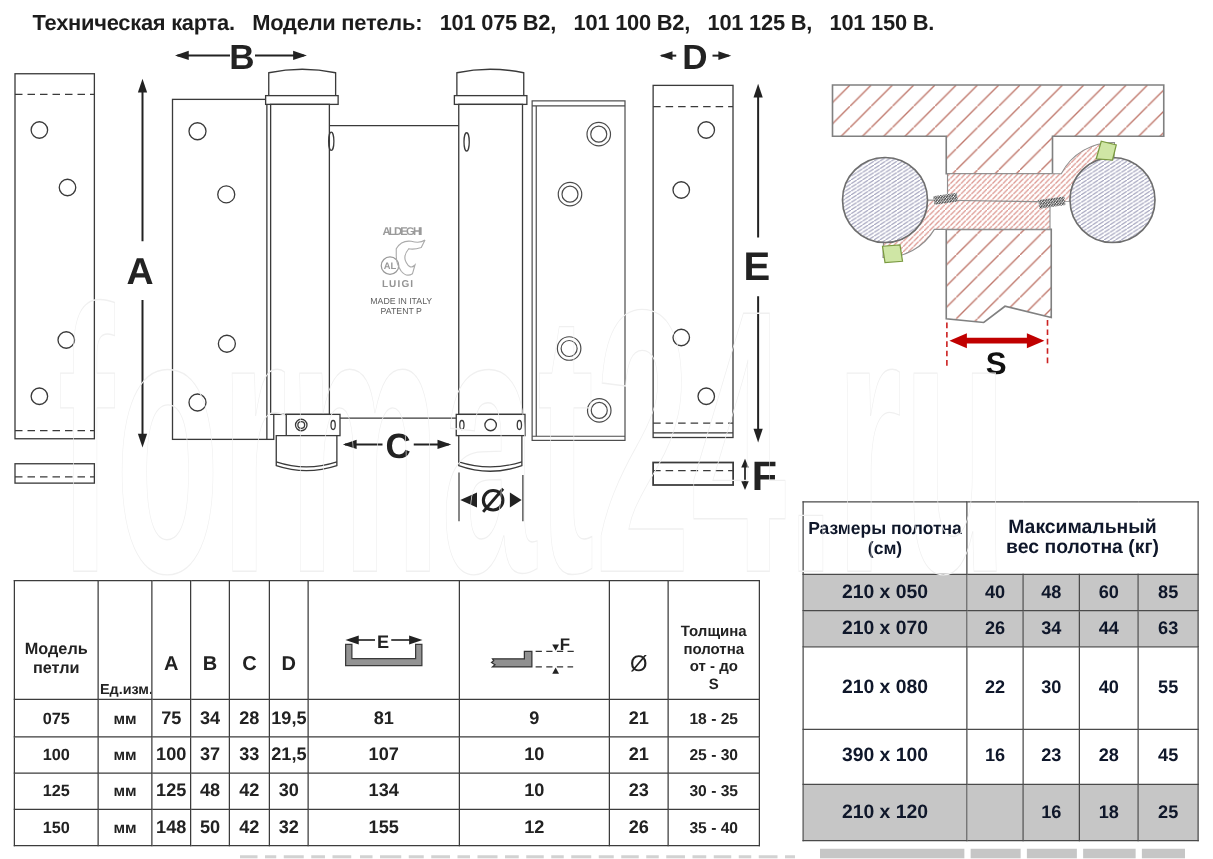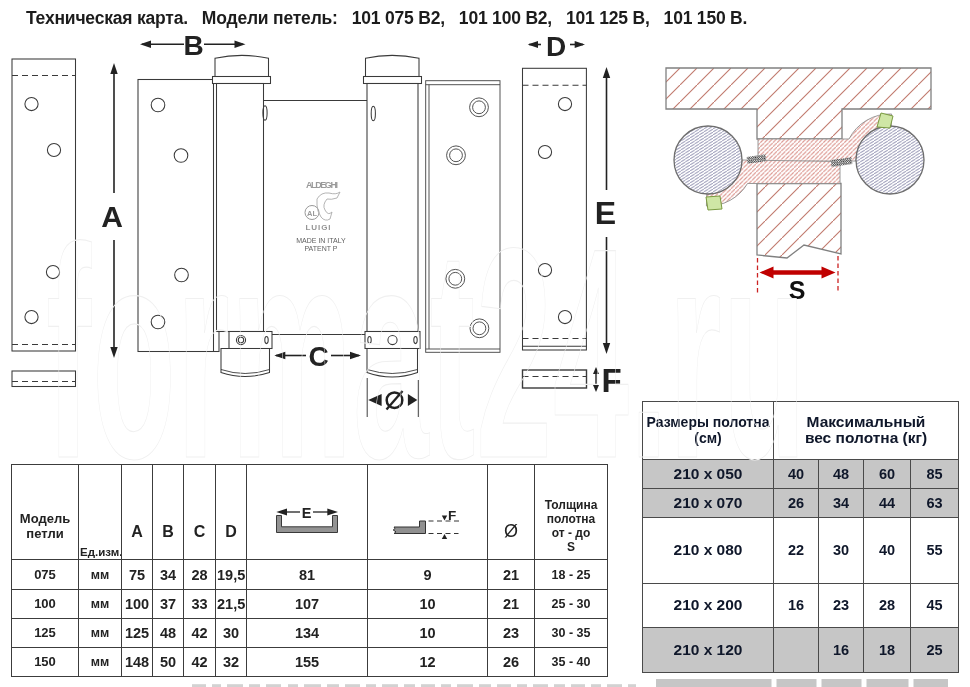--- a/index.html
+++ b/index.html
@@ -131,21 +131,21 @@
           <td class="g" style="font-size:14.5px">63</td>
         </tr>
 <tr style="height:48px">
           <td style="font-size:15.5px">210 x 080</td>
           <td style="font-size:14.5px">22</td>
           <td style="font-size:14.5px">30</td>
           <td style="font-size:14.5px">40</td>
           <td style="font-size:14.5px">55</td>
         </tr>
 <tr style="height:32px">
-          <td style="font-size:15.5px">210 x 200</td>
+          <td style="font-size:15.5px">390 x 100</td>
           <td style="font-size:14.5px">16</td>
           <td style="font-size:14.5px">23</td>
           <td style="font-size:14.5px">28</td>
           <td style="font-size:14.5px">45</td>
         </tr>
 <tr style="height:33px">
           <td class="g" style="font-size:15.5px">210 x 120</td>
           <td class="g"></td>
           <td class="g" style="font-size:14.5px">16</td>
           <td class="g" style="font-size:14.5px">18</td>

